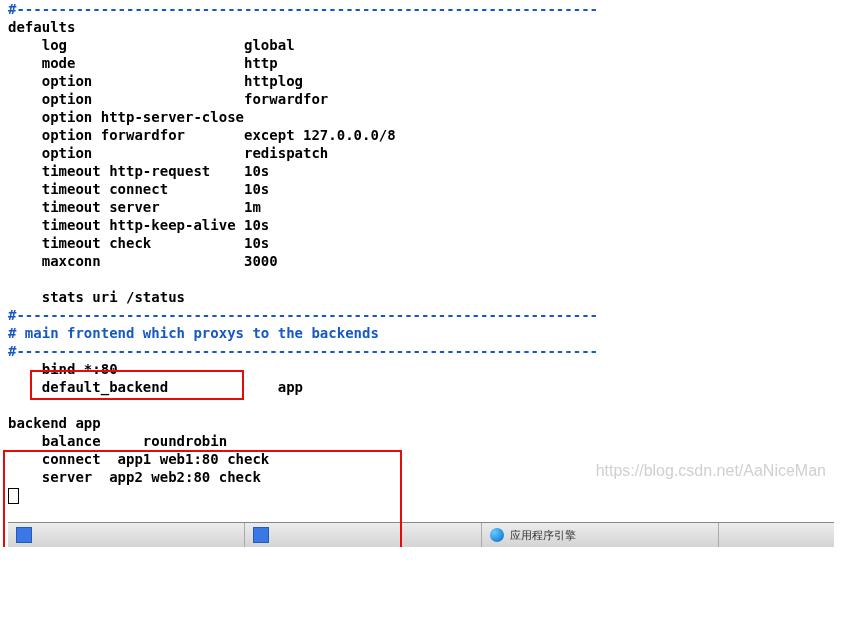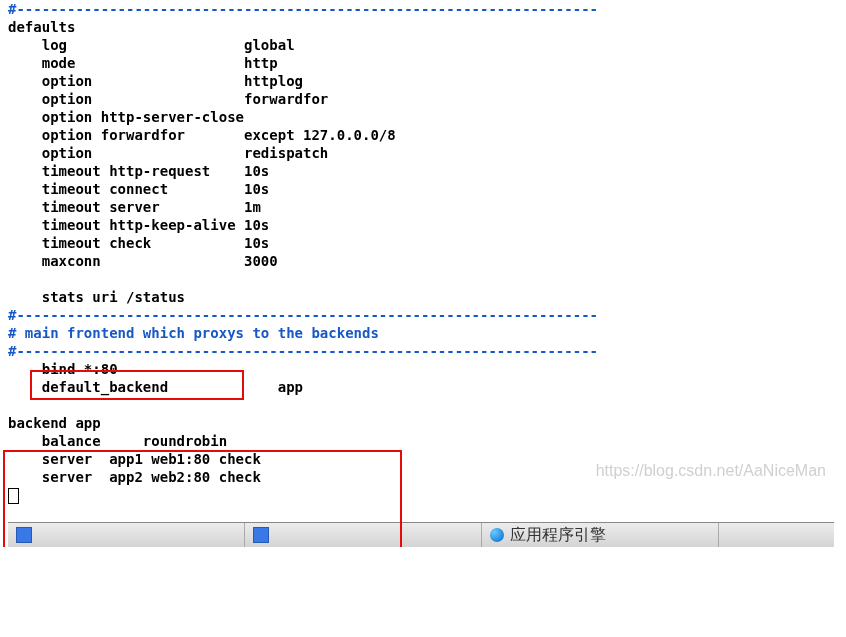--- a/index.html
+++ b/index.html
@@ -35,21 +35,21 @@
   .taskbar {
     margin-top: 18px;
     height: 24px;
     width: 826px;
     margin-left: 8px;
     background: linear-gradient(#ececec,#d4d4d4);
     border-top: 1px solid #888;
     display:flex;
     align-items:center;
     font-weight: normal;
-    font-size:16px;
+    font-size:11px;
     color:#333;
   }
   .taskbar .slot {
     border-right:1px solid #aaa;
     height:100%;
     display:flex;
     align-items:center;
     padding:0 8px;
     gap:6px;
   }
@@ -89,21 +89,21 @@
 <div class="line">&nbsp;</div>
 <div class="line">    stats uri /status</div>
 <div class="line blue">#---------------------------------------------------------------------</div>
 <div class="line blue"># main frontend which proxys to the backends</div>
 <div class="line blue">#---------------------------------------------------------------------</div>
 <div class="line">    bind *:80</div>
 <div class="line">    default_backend             app</div>
 <div class="line">&nbsp;</div>
 <div class="line">backend app</div>
 <div class="line">    balance     roundrobin</div>
-<div class="line">    server  app1 web1:80 check</div>
+<div class="line">    connect  app1 web1:80 check</div>
 <div class="line">    server  app2 web2:80 check</div>
 <div class="line"><span class="cursor-box"></span></div>
 
 <div class="red-box" style="left:30px; top:370px; width:210px; height:26px;"></div>
 <div class="red-box" style="left:3px; top:450px; width:395px; height:160px;"></div>
 
 <div class="watermark">https://blog.csdn.net/AaNiceMan</div>
 </div>
 
 <div class="taskbar">

